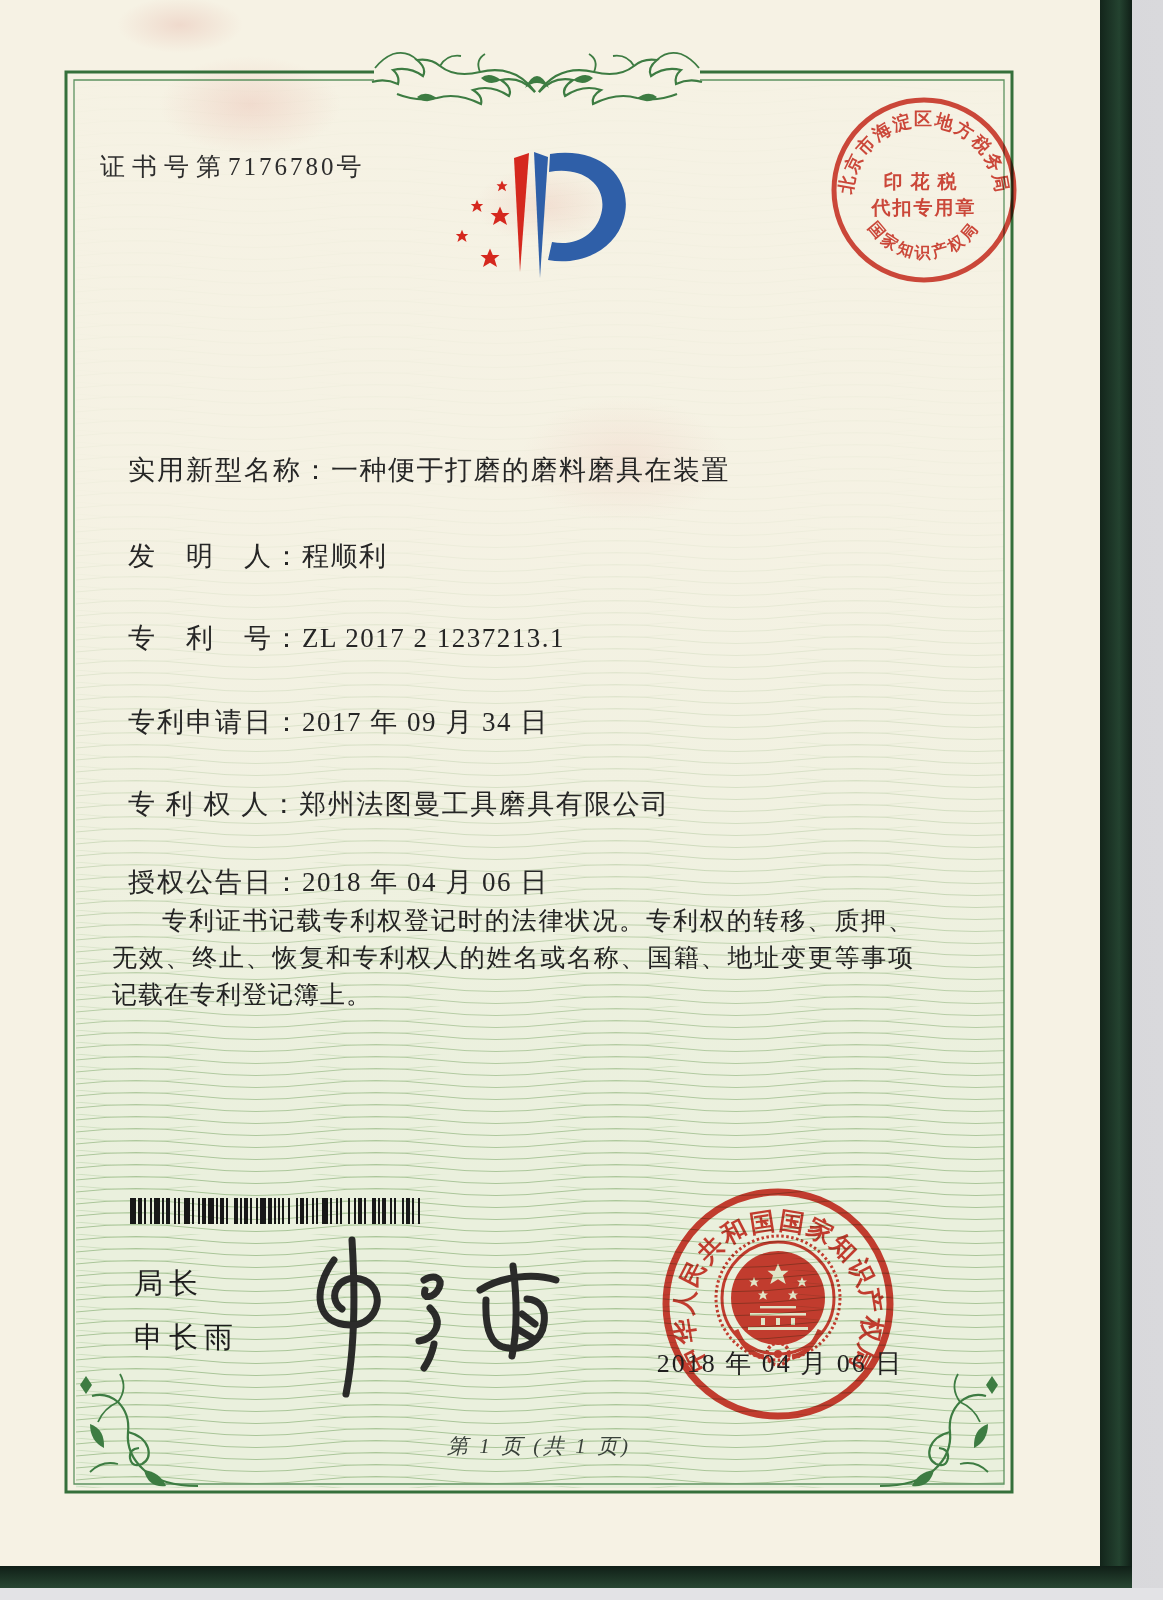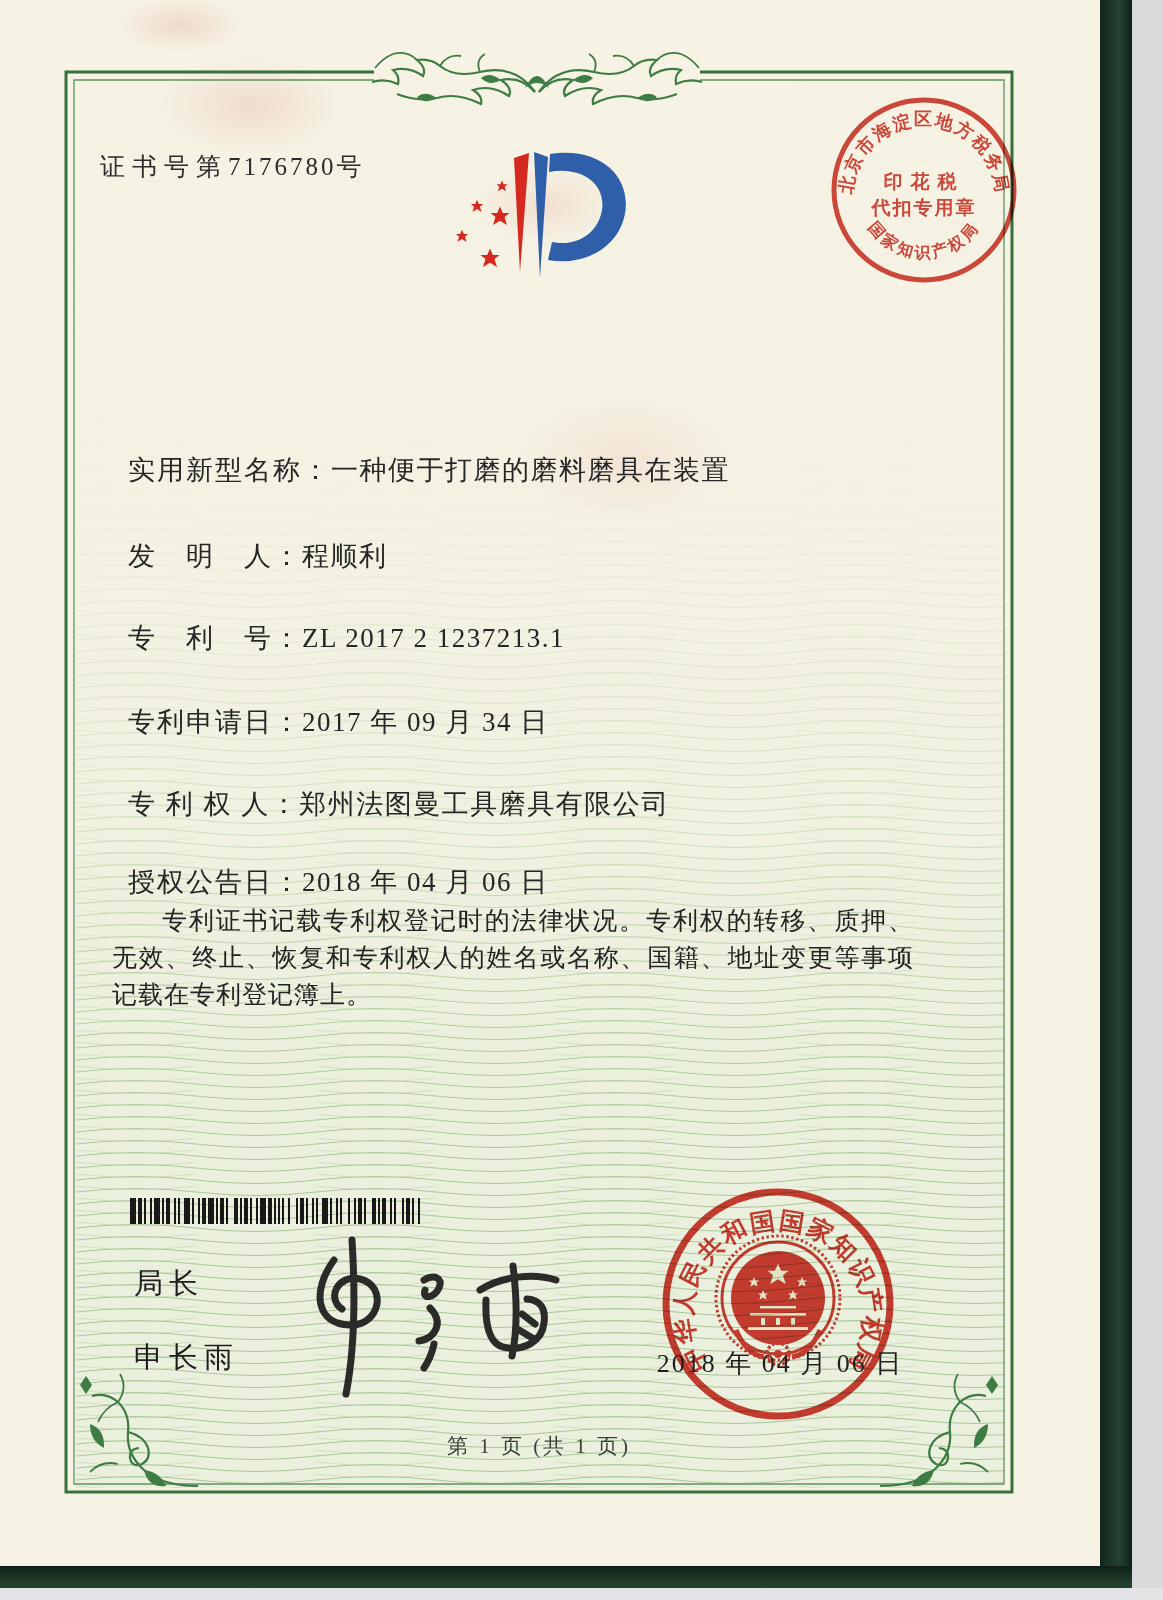--- a/index.html
+++ b/index.html
@@ -34,27 +34,27 @@
   .frow .lab{letter-spacing:2px;}
   .body-text{position:absolute;left:112px;top:902px;width:802px;font-size:25px;
              line-height:37px;color:#232323;text-align:justify;letter-spacing:1px;}
   .body-text p{margin:0;text-indent:2em;}
   .barcode{position:absolute;left:130px;top:1198px;width:292px;height:26px;font-size:0;white-space:nowrap;overflow:hidden;}
   .barcode b{display:inline-block;height:26px;background:#181818;vertical-align:top;}
   .barcode b.sp{background:transparent;}
   .signer{position:absolute;left:134px;top:1264px;font-family:Liberation Sans, sans-serif;
           color:#1d1d1d;}
   .signer .st{font-size:29px;letter-spacing:6px;}
-  .signer .sn{font-size:29px;letter-spacing:6px;margin-top:34px;}
+  .signer .sn{font-size:29px;letter-spacing:6px;margin-top:14px;}
   .signature{position:absolute;left:272px;top:1228px;width:310px;height:185px;z-index:7;}
   .office-seal{position:absolute;left:656px;top:1182px;width:244px;height:244px;opacity:.92;mix-blend-mode:multiply;z-index:5;}
   .seal-date{position:absolute;left:648px;top:1346px;width:264px;text-align:center;z-index:6;
              font-size:26px;color:#1f1f1f;letter-spacing:2px;}
   .footer{position:absolute;left:66px;top:1432px;width:946px;text-align:center;
-          font-size:21px;color:#39413a;letter-spacing:3px;}
+          font-size:21px;color:#39413a;letter-spacing:3px;font-style:italic;}
 </style>
 </head>
 <body>
 
 <div class="stage">
 
   <div class="paper"></div>
   <div class="edge-right"></div>
   <div class="edge-bottom"></div>
   <div class="below-strip"></div>

